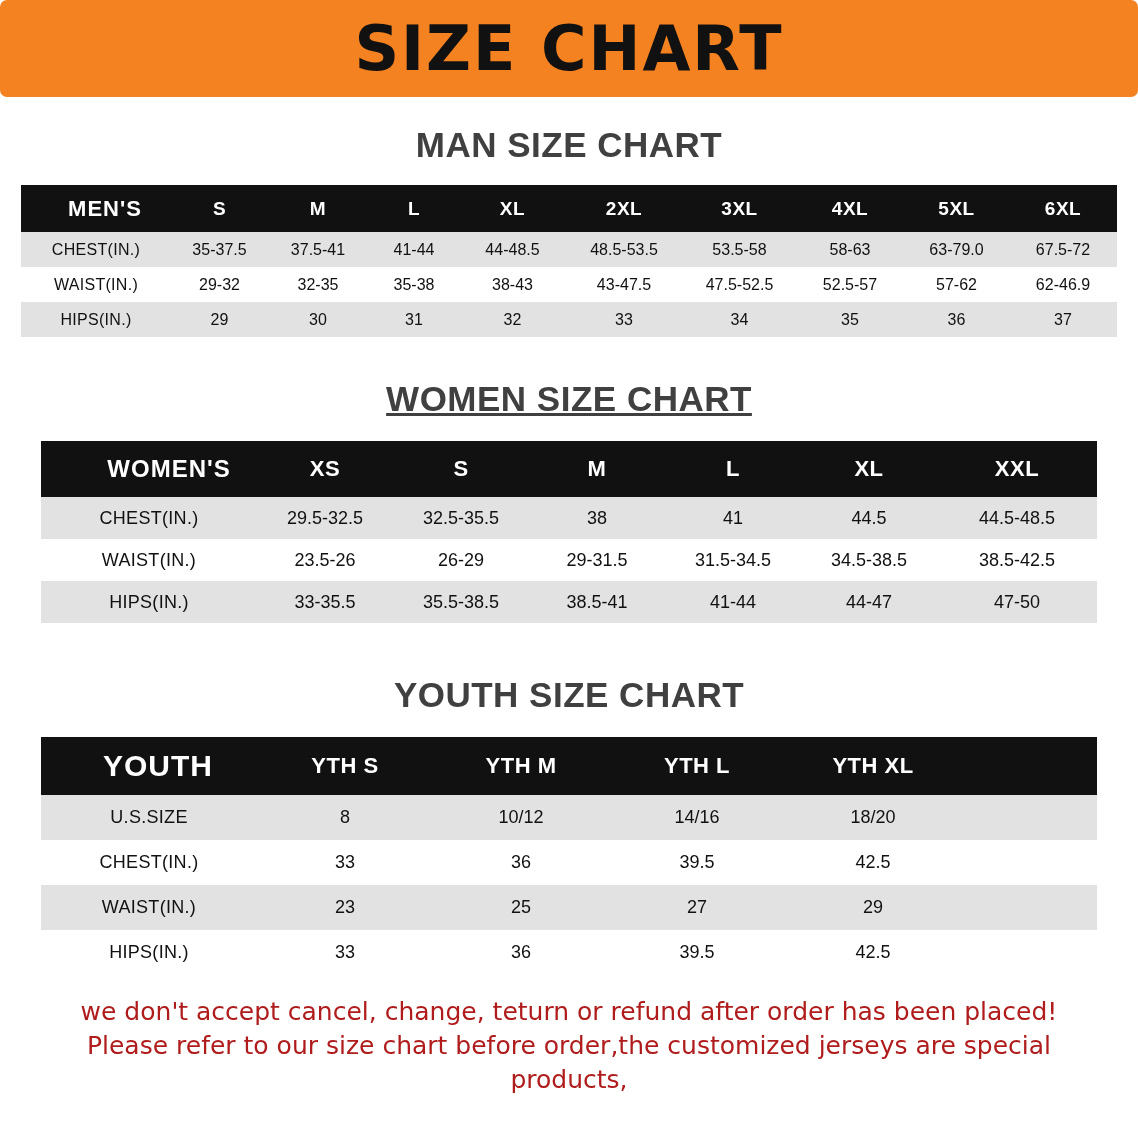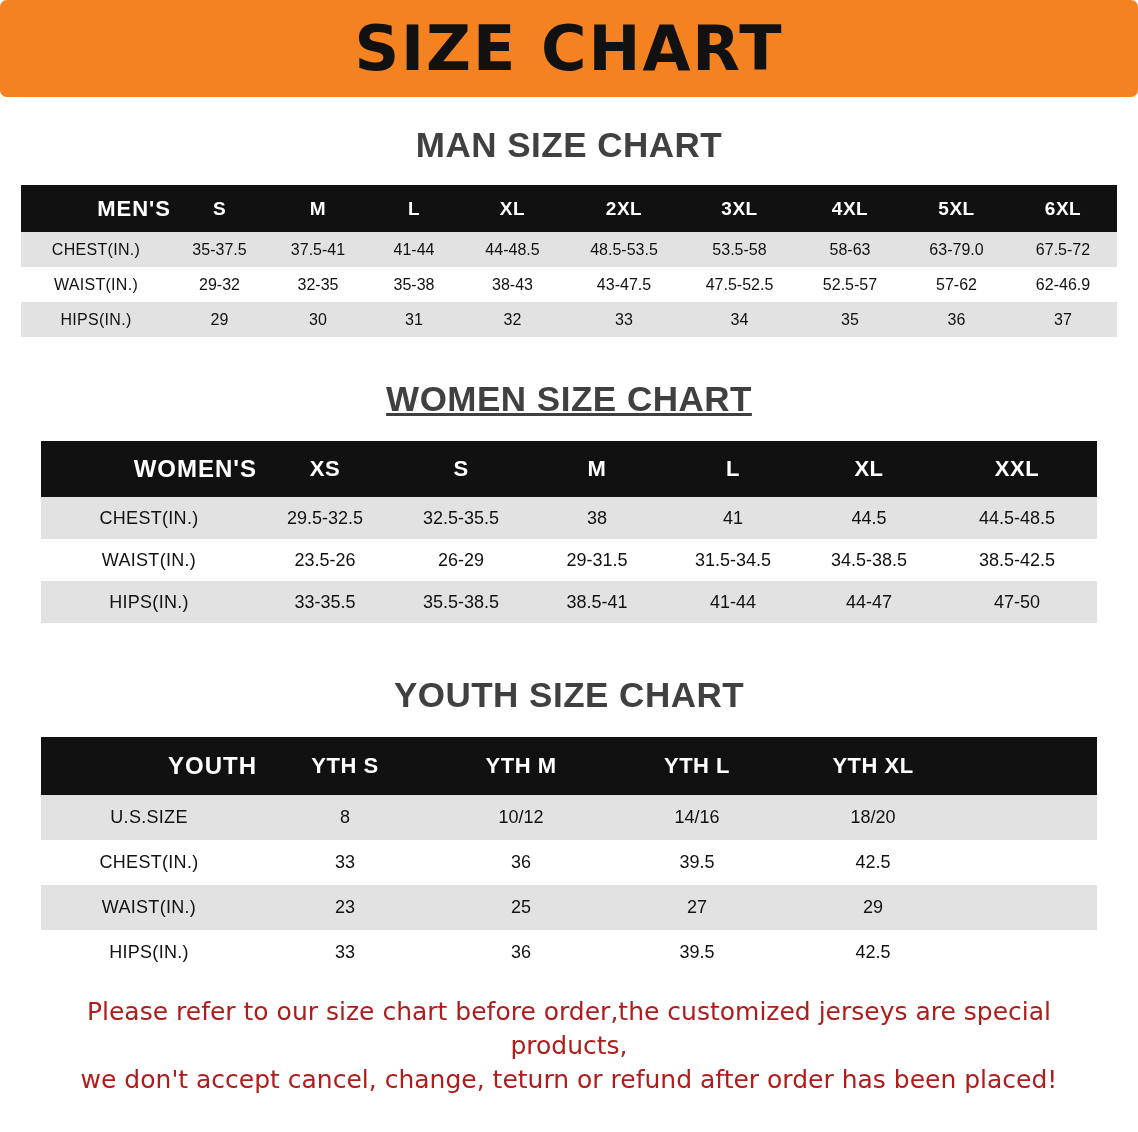--- a/index.html
+++ b/index.html
@@ -73,21 +73,21 @@
   
   tr.head td {
     background: #111111;
     color: #ffffff;
     height: 46px;
     font-weight: bold;
     font-size: 19px;
     letter-spacing: 0.5px;
   }
   tr.head td.rowlabel {
-    text-align: right;
+    text-align: center;
     padding-left: 18px;
     font-size: 22px;
     letter-spacing: 1px;
   }
 
   
   tr.body td {
     height: 34px;
   }
   tr.body td.rowlabel {
@@ -107,21 +107,21 @@
 
   
   #women-table { width: 1056px; }
   #women-table tr.head td { height: 56px; font-size: 22px; }
   #women-table tr.head td.rowlabel { font-size: 24px; padding-left: 40px; }
   #women-table tr.body td { height: 42px; font-size: 18px; }
 
   
   #youth-table { width: 1056px; }
   #youth-table tr.head td { height: 58px; font-size: 22px; }
-  #youth-table tr.head td.rowlabel { font-size: 24px; }
+  #youth-table tr.head td.rowlabel { font-size: 30px; }
   #youth-table tr.body td { height: 45px; font-size: 18px; }
 
   
   .note {
     margin: 20px 40px 0 40px;
     text-align: center;
     color: #b01c1c;
     font-family: "DejaVu Sans", sans-serif;
     font-size: 25px;
     line-height: 1.35;
@@ -305,17 +305,17 @@
         <td>33</td>
         <td>36</td>
         <td>39.5</td>
         <td>42.5</td>
         <td></td>
       </tr>
     </tbody>
   </table>
 
   <div class="note">
+    <span>we don't accept cancel, change, teturn or refund after order has been placed!</span>
     <span>Please refer to our size chart before order,the customized jerseys are special products,</span>
-    <span>we don't accept cancel, change, teturn or refund after order has been placed!</span>
   </div>
 
 </div>
 
 </body></html>

